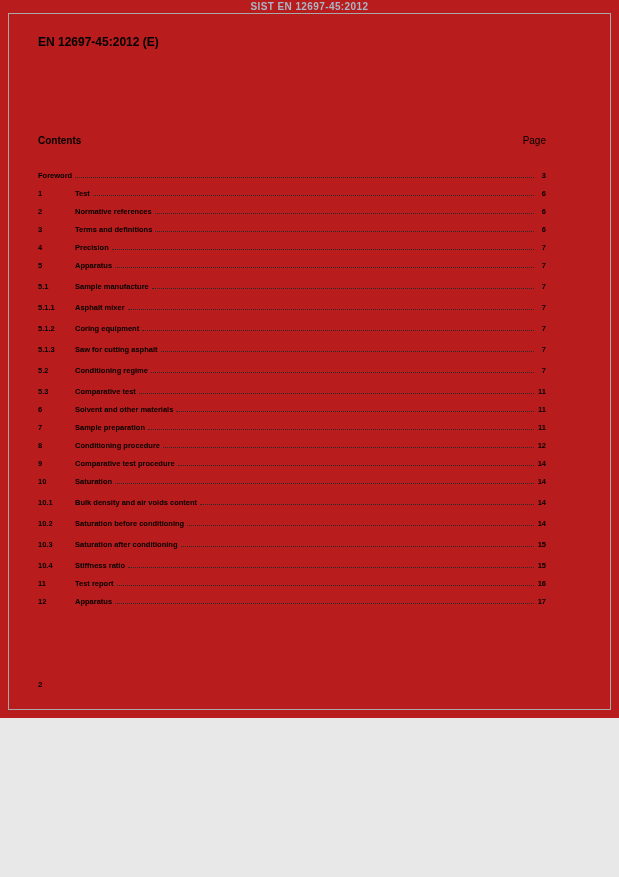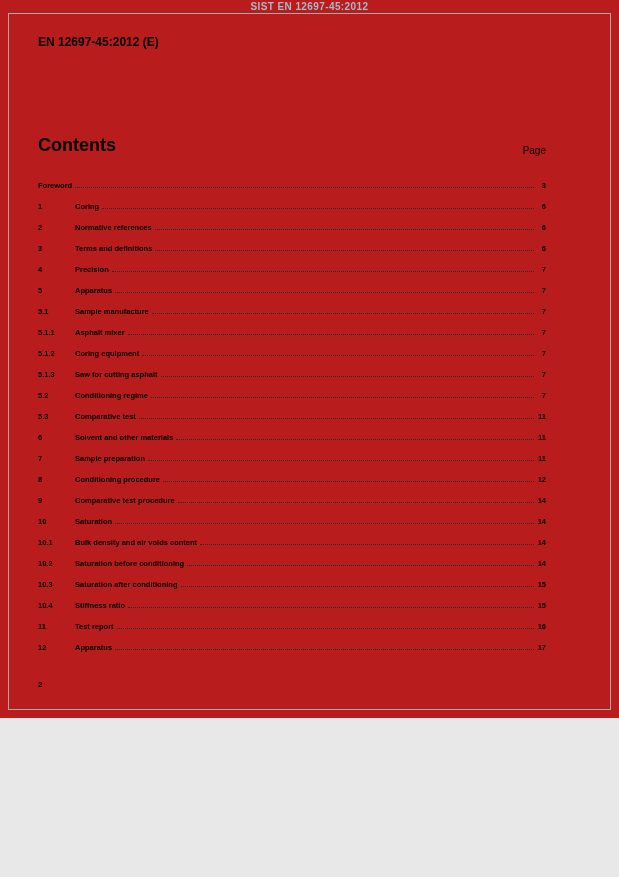--- a/index.html
+++ b/index.html
@@ -31,38 +31,38 @@
     font-size:12px;font-weight:bold;
   }
   .contents-head{
     margin-top:86px;
     display:flex;
     justify-content:space-between;
     align-items:flex-end;
   }
   .contents-title{
     margin:0;
-    font-size:18px;
+    font-size:10px;
     font-weight:bold;
   }
   .page-label{
     font-size:10px;
     font-weight:normal;
   }
   .toc{margin-top:24px;}
   .row{
     display:flex;
     align-items:flex-end;
     height:9px;
     margin-top:12px;
     font-size:7.5px;
     font-weight:bold;
     line-height:1;
   }
-  .row.sp{}
+  .row.sp{margin-top:9px;}
   .num{flex:0 0 37px;}
   .ttl{white-space:nowrap;}
   .dots{
     flex:1 1 auto;
     border-bottom:1px dotted #2a2a2a;
     margin:0 2px 1px 3px;
     height:0;
   }
   .pg{
     flex:0 0 auto;
@@ -94,21 +94,21 @@
     <div class="toc">
 
       <div class="row sp">
         <span class="ttl">Foreword</span>
         <span class="dots"></span>
         <span class="pg">3</span>
       </div>
 
       <div class="row sp">
         <span class="num">1</span>
-        <span class="ttl">Coring</span>
+        <span class="ttl">Test</span>
         <span class="dots"></span>
         <span class="pg">6</span>
       </div>
 
       <div class="row sp">
         <span class="num">2</span>
         <span class="ttl">Normative references</span>
         <span class="dots"></span>
         <span class="pg">6</span>
       </div>

